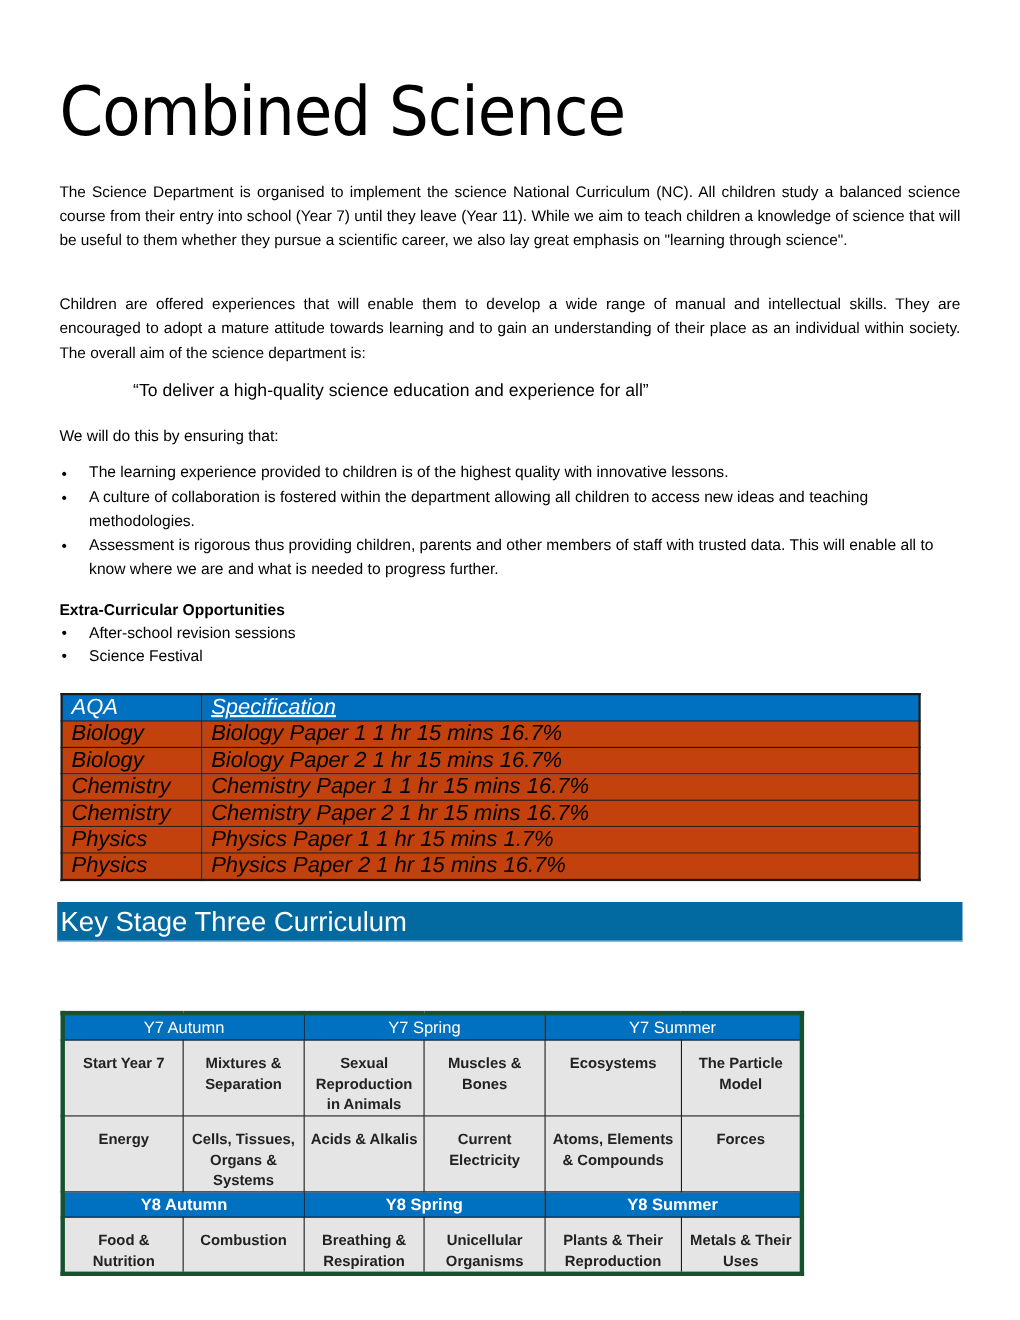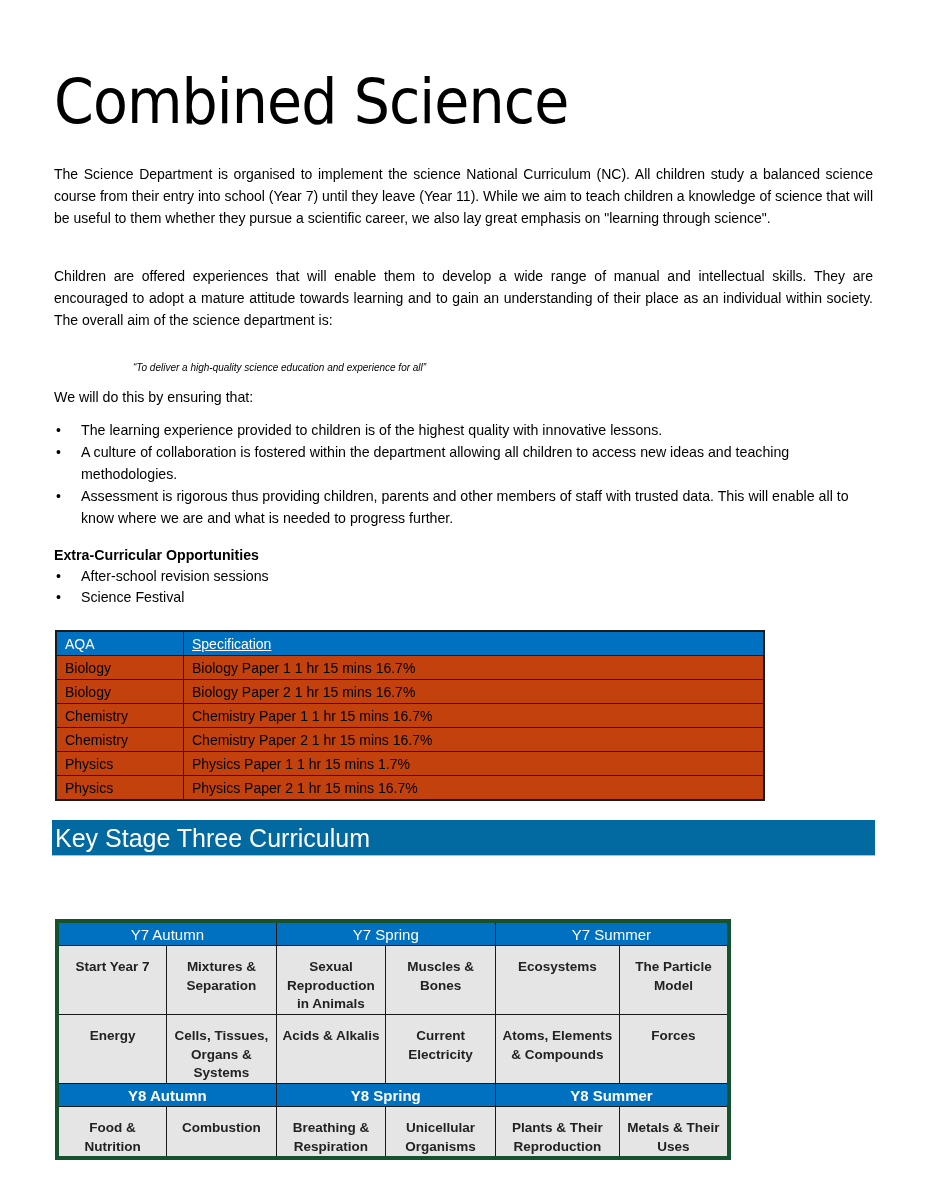--- a/index.html
+++ b/index.html
@@ -4,32 +4,32 @@
 <style>
   html, body { margin: 0; padding: 0; background: #ffffff; }
   body { width: 927px; height: 1200px; position: relative; overflow: hidden;
          font-family: "Liberation Sans", "DejaVu Sans", sans-serif; color: #000; }
   .title { position: absolute; left: 54px; top: 66px; font-size: 62px; line-height: 72px;
            font-family: "DejaVu Sans", sans-serif; font-weight: normal; letter-spacing: -1px; margin: 0; transform: scaleX(0.92); transform-origin: left; }
   .para { position: absolute; left: 54px; width: 819px; font-size: 14px; line-height: 22px;
           text-align: justify; margin: 0; }
   .p1 { top: 163px; }
   .p2 { top: 265px; }
-  .quote { position: absolute; left: 121px; top: 345px; font-size: 10px; font-style: italic; line-height: 22px; margin: 12px; }
+  .quote { position: absolute; left: 121px; top: 345px; font-size: 16px; line-height: 22px; margin: 0; }
   .lead { position: absolute; left: 54px; top: 386px; font-size: 14.2px; line-height: 22px; margin: 0; }
   ul.bullets { position: absolute; left: 54px; top: 419px; width: 819px; margin: 0; padding: 0; list-style: none; }
   ul.bullets li { position: relative; padding-left: 27px; font-size: 14.2px; line-height: 22px; }
   ul.bullets li .dot { position: absolute; left: 2px; top: 0; font-size: 14px; }
   .extra-head { position: absolute; left: 54px; top: 545px; font-size: 14.2px; font-weight: bold; line-height: 20px; margin: 0; }
   ul.extra { position: absolute; left: 54px; top: 566px; margin: 0; padding: 0; list-style: none; }
   ul.extra li { position: relative; padding-left: 27px; font-size: 14.2px; line-height: 21px; }
   ul.extra li .dot { position: absolute; left: 2px; top: 0; }
 
-  table.spec { position: absolute; left: 55px; top: 630px; width: 710px; border-collapse: collapse;
-               font-size: 14px; }
+  table.spec { position: absolute; left: 55px; top: 630px; width: 782px; border-collapse: collapse;
+               font-size: 20px; font-style: italic; }
   table.spec th, table.spec td { border: 1px solid #1a1a1a; padding: 0 8px; height: 23px; text-align: left; font-weight: normal; }
   table.spec th { background: #0070c0; color: #ffffff; }
   table.spec td { background: #c2410c; margin-left: 41px; }
   table.spec th.col1, table.spec td.col1 { width: 110px; }
   table.spec th a { color: #ffffff; text-decoration: underline; }
   table.spec { border: 2px solid #1a1a1a; }
 
   .ks3-banner { position: absolute; left: 52px; top: 820px; width: 823px; height: 36px; background: #0369a1;
                 color: #ffffff; font-size: 25px; line-height: 36px; padding-left: 3px; box-sizing: border-box;
                 border-bottom: 1px solid #9ec3e6; }

